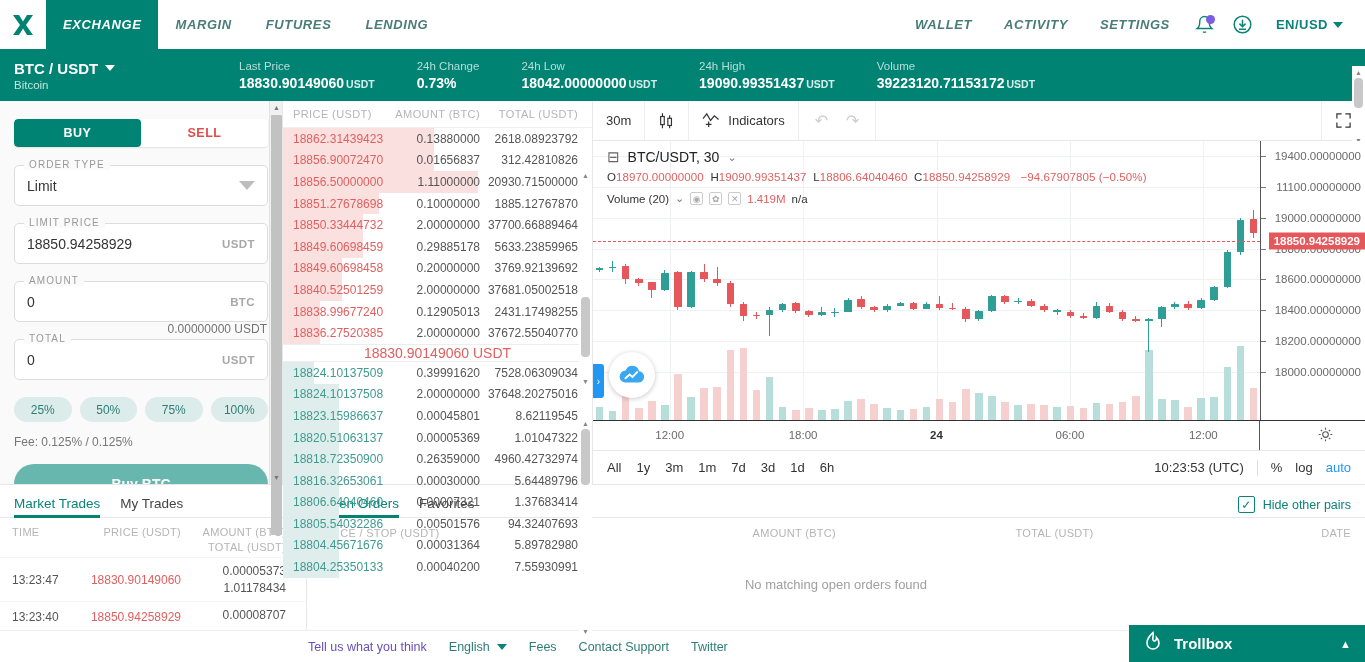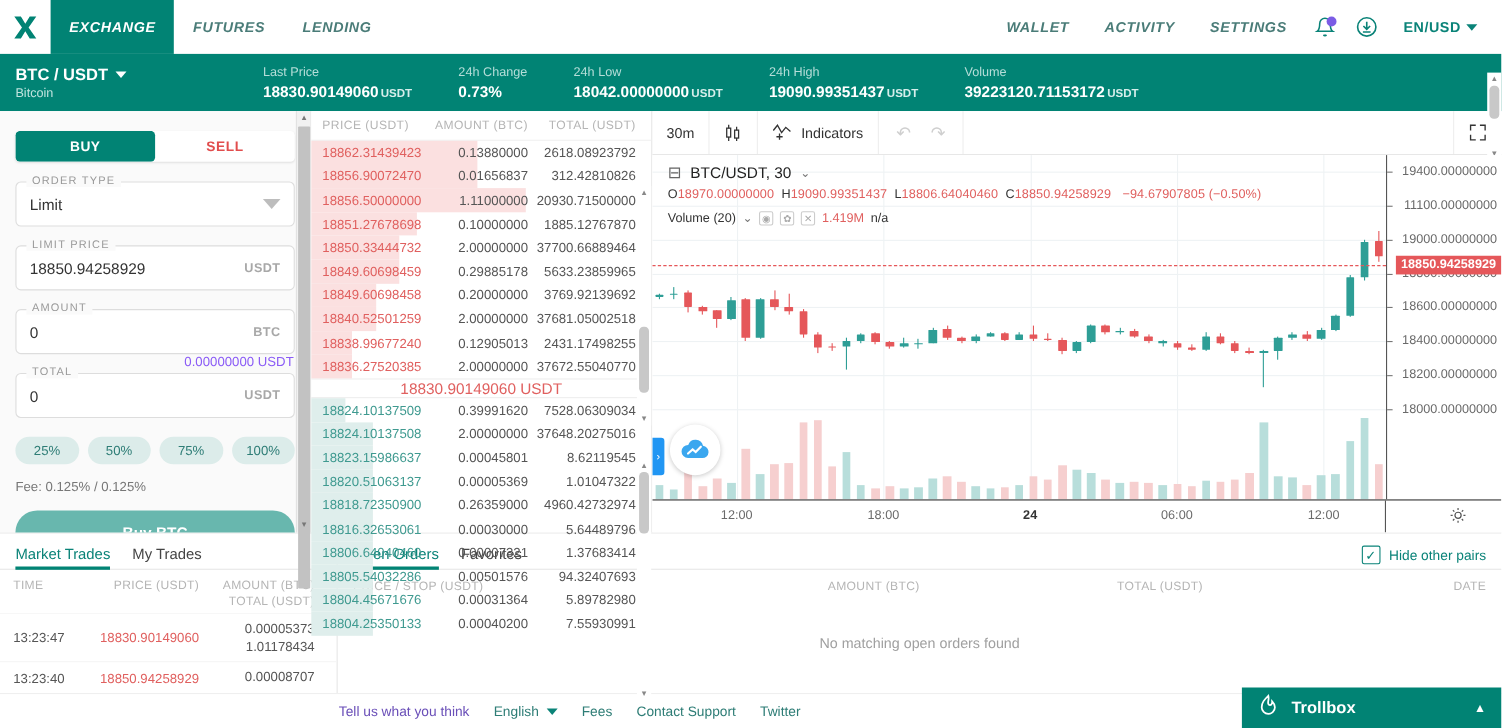--- a/index.html
+++ b/index.html
@@ -58,21 +58,21 @@
 
   .field { position:relative; border:1px solid #ddd; border-radius:5px; height:41px; margin-bottom:17px;
            background:#fff; display:flex; align-items:center; padding:0 12px; }
   .field-label { position:absolute; top:-7px; left:9px; background:#fafafa; padding:0 5px; font-size:10px;
                  color:#999; letter-spacing:1.1px; }
   .field input { border:none; outline:none; flex:1; font-size:14px; color:#333; background:transparent;
                  font-family:"Liberation Sans", sans-serif; }
   .field .suffix { font-size:11.5px; color:#a8a8a8; font-weight:bold; letter-spacing:.4px;}
   .sel-caret { width:0;height:0;border-left:8px solid transparent;border-right:8px solid transparent;
                border-top:9px solid #bdbdbd; }
-  .total-hint { position:absolute; right:0; top:-18px; font-size:12px; color:#8b5cf6; }
+  .total-hint { position:absolute; right:0; top:-18px; font-size:12px; color:#737373; }
   .pct-row { display:flex; gap:8px; margin-bottom:13px; }
   .pct { flex:1; background:#dcecea; color:#2e7d76; border-radius:13px; height:25px; display:flex;
          align-items:center; justify-content:center; font-size:12px; cursor:pointer; }
   .fee { font-size:12px; color:#777; margin-bottom:15px;}
   .buy-btc { height:40px; background:#68b7ae; color:#fff; border:none; border-radius:20px; width:100%;
              font-size:14px; font-weight:bold; cursor:pointer; font-family:"Liberation Sans", sans-serif;}
 
   
   .vscroll { position:absolute; right:0; top:0; bottom:0; width:13px; background:#f1f1f1;
              border-left:1px solid #e2e2e2;}
@@ -223,20 +223,23 @@
     <div class="logo">
       <svg width="26" height="26" viewBox="0 0 26 26">
           <path d="M3 3 L9 3 L13 9.5 L17 3 L23 3 L16 13 L23 23 L17 23 L13 16.5 L9 23 L3 23 L10 13 Z" fill="#018374"></path>
         </svg>
     </div>
     <div class="nav-left">
       <div class="nav-item active">
           <span>EXCHANGE</span>
         </div>
       <div class="nav-item">
+          <span>MARGIN</span>
+        </div>
+      <div class="nav-item">
           <span>FUTURES</span>
         </div>
       <div class="nav-item">
           <span>LENDING</span>
         </div>
     </div>
     <div class="nav-spacer"></div>
     <div class="nav-right">
       <div class="nav-item">
           <span>WALLET</span>
@@ -866,20 +869,36 @@
               </svg>
           </div>
         <div class="ta-lab" style="left: 76.705px;">12:00</div>
             <div class="ta-lab" style="left: 210.105px;">18:00</div>
             <div class="ta-lab" style="left: 343.505px; font-weight: bold; color: rgb(51, 51, 51);">24</div>
             <div class="ta-lab" style="left: 476.905px;">06:00</div>
             <div class="ta-lab" style="left: 610.305px;">12:00</div>
           </div>
       </div>
 
+      <div class="range-bar">
+        <span class="rng">All</span>
+        <span class="rng">1y</span>
+        <span class="rng">3m</span>
+        <span class="rng">1m</span>
+        <span class="rng">7d</span>
+        <span class="rng">3d</span>
+        <span class="rng">1d</span>
+        <span class="rng">6h</span>
+        <span class="rng-grow"></span>
+        <span class="clock">10:23:53 (UTC)</span>
+        <span class="rdiv"></span>
+        <span class="rsw">%</span>
+        <span class="rsw">log</span>
+        <span class="rsw on">auto</span>
+      </div>
     </div>
   </div>
 
   <div class="bottom">
     <div class="bp left">
       <div class="bp-tabs">
         <div class="bp-tab active">Market Trades</div>
         <div class="bp-tab">My Trades</div>
       </div>
       <div class="mt-head">

